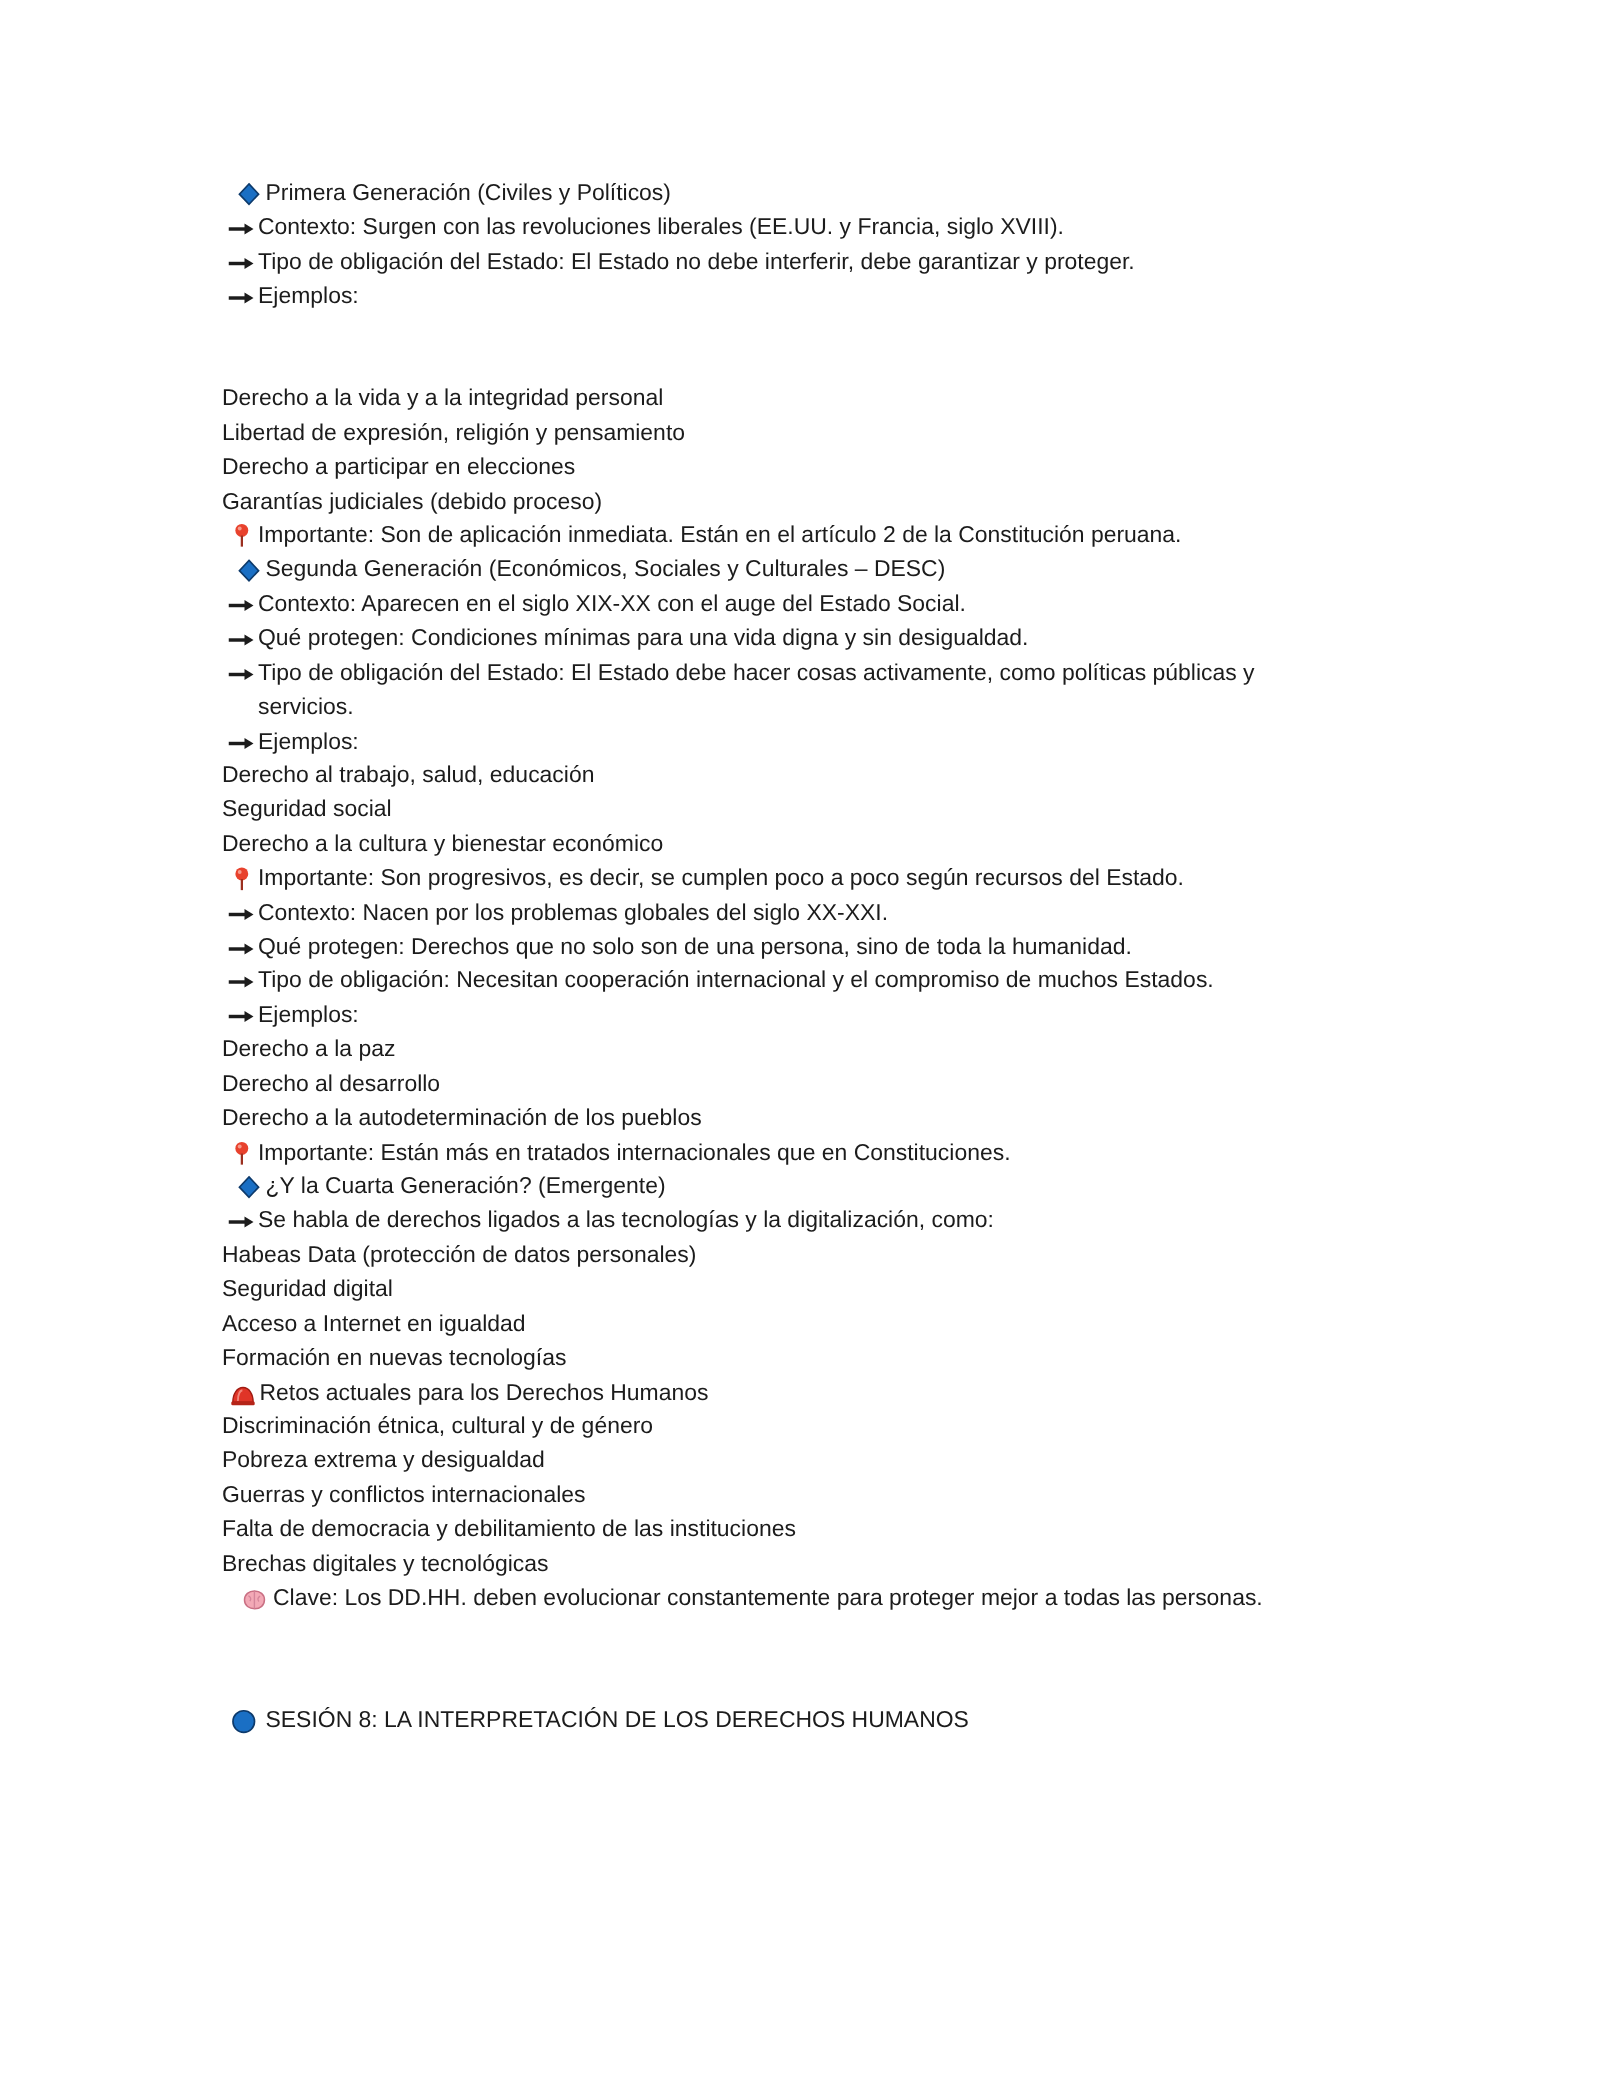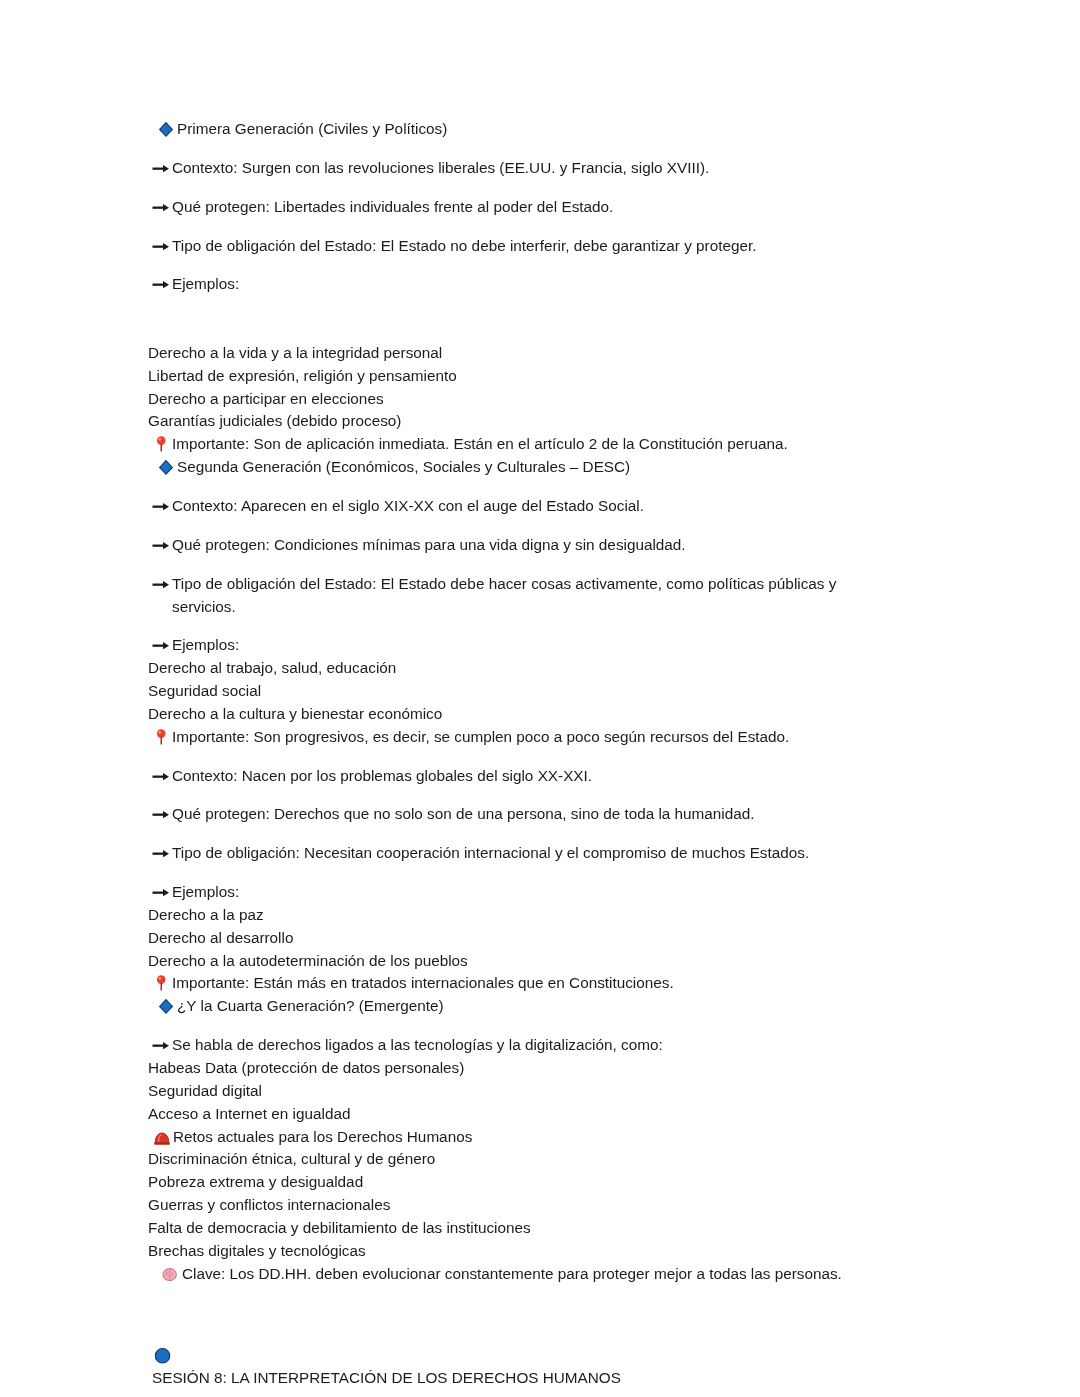--- a/index.html
+++ b/index.html
@@ -58,25 +58,25 @@
     line-height: 22.85px;
   }
 
   .line.icon-line .txt {
     flex: 1 1 auto;
     min-width: 0;
   }
 
   
   .ind-diamond { padding-left: 7px; }
-  .ind-arrow   { padding-left: 2px; margin-top: 16px; }
+  .ind-arrow   { padding-left: 2px; }
   .ind-pin     { padding-left: 4px; gap: 12px; }
   .ind-siren   { padding-left: 3px; }
   .ind-brain   { padding-left: 11px; }
-  .ind-circle  { padding-left: 4px; flex-direction: column; }
+  .ind-circle  { padding-left: 4px; }
 
   
   .ico svg { display: block; }
 
   .ico.diamond { width: 22px; height: 22.85px; }
   .ico.arrow   { width: 22px; height: 22.85px; }
   .ico.pin     { width: 20px; height: 22.85px; }
   .ico.siren   { width: 22px; height: 22.85px; }
   .ico.brain   { width: 23px; height: 22.85px; }
   .ico.circle  { width: 25px; height: 22.85px; }
@@ -106,29 +106,20 @@
     <div class="line icon-line ind-arrow">
       <span class="ico arrow">
         <svg viewBox="0 0 22 22" width="22" height="22.85" aria-hidden="true">
           <rect x="2.5" y="10.1" width="11.5" height="2.3" fill="#1c1c1c"></rect>
           <polygon points="13,7.6 19,11.25 13,14.9" fill="#1c1c1c"></polygon>
         </svg>
       </span>
       <span class="txt">Contexto: Surgen con las revoluciones liberales (EE.UU. y Francia, siglo XVIII).</span>
     </div>
 
-    <div class="line icon-line ind-arrow">
-      <span class="ico arrow">
-        <svg viewBox="0 0 22 22" width="22" height="22.85" aria-hidden="true">
-          <rect x="2.5" y="10.1" width="11.5" height="2.3" fill="#1c1c1c"></rect>
-          <polygon points="13,7.6 19,11.25 13,14.9" fill="#1c1c1c"></polygon>
-        </svg>
-      </span>
-      <span class="txt">Qué protegen: Libertades individuales frente al poder del Estado.</span>
-    </div>
 
     <div class="line icon-line ind-arrow">
       <span class="ico arrow">
         <svg viewBox="0 0 22 22" width="22" height="22.85" aria-hidden="true">
           <rect x="2.5" y="10.1" width="11.5" height="2.3" fill="#1c1c1c"></rect>
           <polygon points="13,7.6 19,11.25 13,14.9" fill="#1c1c1c"></polygon>
         </svg>
       </span>
       <span class="txt">Tipo de obligación del Estado: El Estado no debe interferir, debe garantizar y proteger.</span>
     </div>
@@ -296,20 +287,21 @@
           <rect x="2.5" y="10.1" width="11.5" height="2.3" fill="#1c1c1c"></rect>
           <polygon points="13,7.6 19,11.25 13,14.9" fill="#1c1c1c"></polygon>
         </svg>
       </span>
       <span class="txt">Se habla de derechos ligados a las tecnologías y la digitalización, como:</span>
     </div>
 
     <div class="line plain">Habeas Data (protección de datos personales)</div>
     <div class="line plain">Seguridad digital</div>
     <div class="line plain">Acceso a Internet en igualdad</div>
+    <div class="line plain">Formación en nuevas tecnologías</div>
 
     <div class="line icon-line ind-siren">
       <span class="ico siren">
         <svg viewBox="0 0 22 22" width="22" height="22.85" aria-hidden="true">
           <path d="M4.2 16.4 C4.2 10.9 6.9 6.6 11 6.6 C15.1 6.6 17.8 10.9 17.8 16.4 Z" fill="#e03427" stroke="#a01b12" stroke-width="0.9"></path>
           <rect x="3.2" y="15.9" width="15.6" height="2.5" rx="0.9" fill="#b52418"></rect>
           <path d="M7.6 15.6 C7.6 11.4 8.9 8.6 10.6 8.4" stroke="#f5958a" stroke-width="1.2" fill="none" opacity="0.85"></path>
         </svg>
       </span>
       <span class="txt">Retos actuales para los Derechos Humanos</span>

